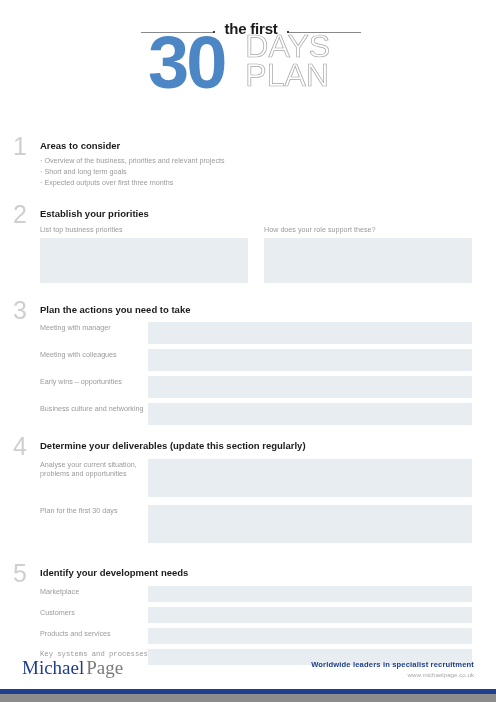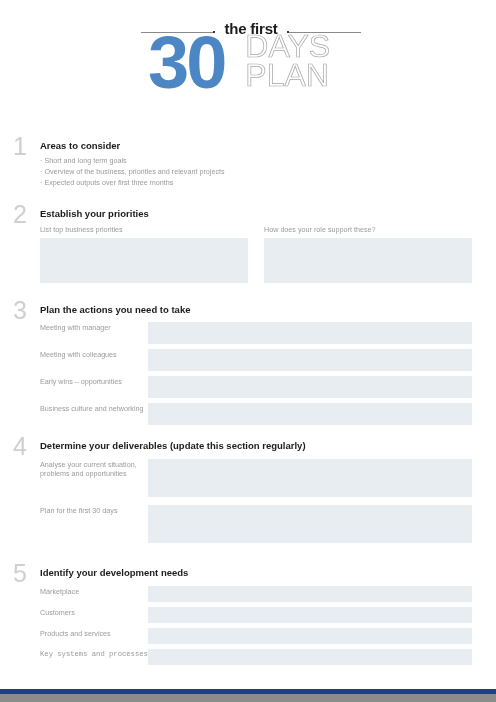--- a/index.html
+++ b/index.html
@@ -245,22 +245,22 @@
   </div>
 
 </div>
 
 <div class="sheet">
 
   <div class="section" style="margin-top:22px;">
     <span class="sec-num">1</span>
     <div class="sec-title">Areas to consider</div>
     <ul class="bullets">
+      <li>· Overview of the business, priorities and relevant projects</li>
       <li>· Short and long term goals</li>
-      <li>· Overview of the business, priorities and relevant projects</li>
       <li>· Expected outputs over first three months</li>
     </ul>
   </div>
 
   <div class="section" style="margin-top:19px; padding-right:24px;">
     <span class="sec-num">2</span>
     <div class="sec-title">Establish your priorities</div>
 
     <div class="two-col">
       <div class="col">
@@ -335,15 +335,24 @@
 
     <div class="field-row" style="margin-bottom:0;">
       <div class="field-label" style="width:108px;font-family:Liberation Mono, monospace;">Key systems and processes</div>
       <div class="field-box" style="height:16px;"></div>
     </div>
   </div>
 
 </div>
 
 <div class="footer">
+  <div class="footer-inner">
+    <div class="logo">
+      <span class="m">Michael</span><span class="p">Page</span>
+    </div>
+    <div class="footer-right">
+      <div class="tagline">Worldwide leaders in specialist recruitment</div>
+      <div class="weburl">www.michaelpage.co.uk</div>
+    </div>
+  </div>
   <div class="bar-blue"></div>
   <div class="bar-gray"></div>
 </div>
 
 </body></html>

